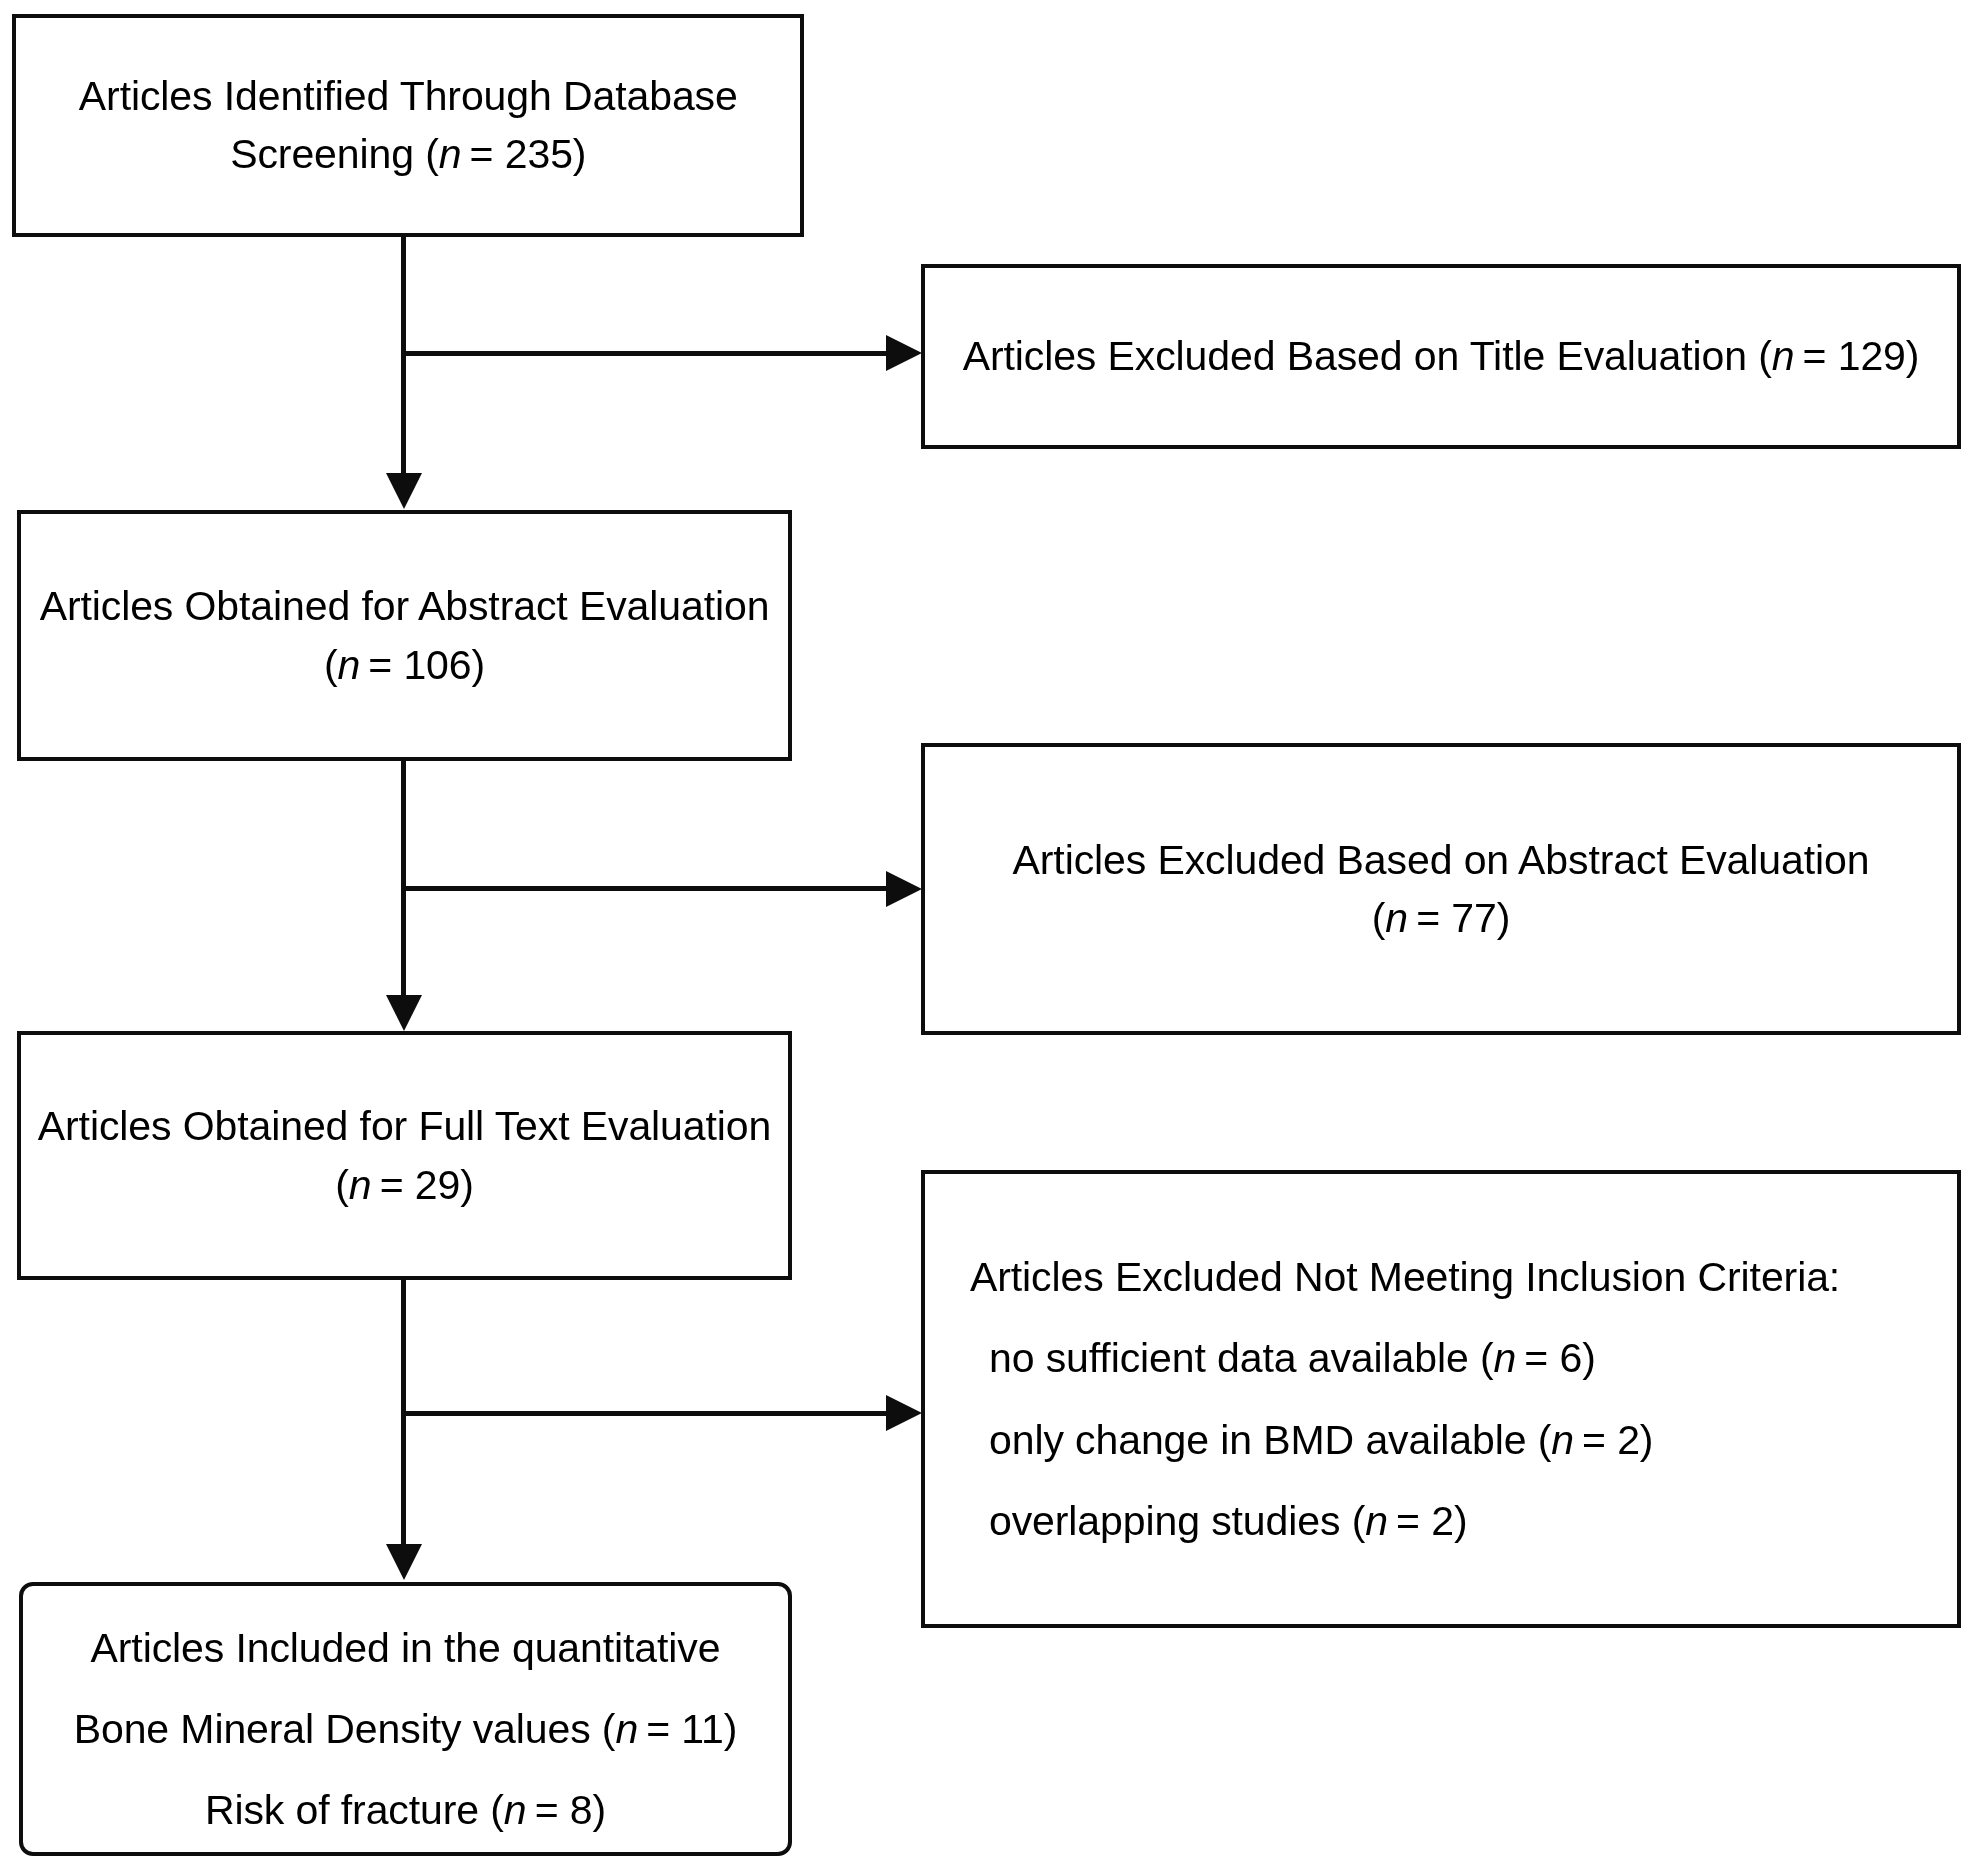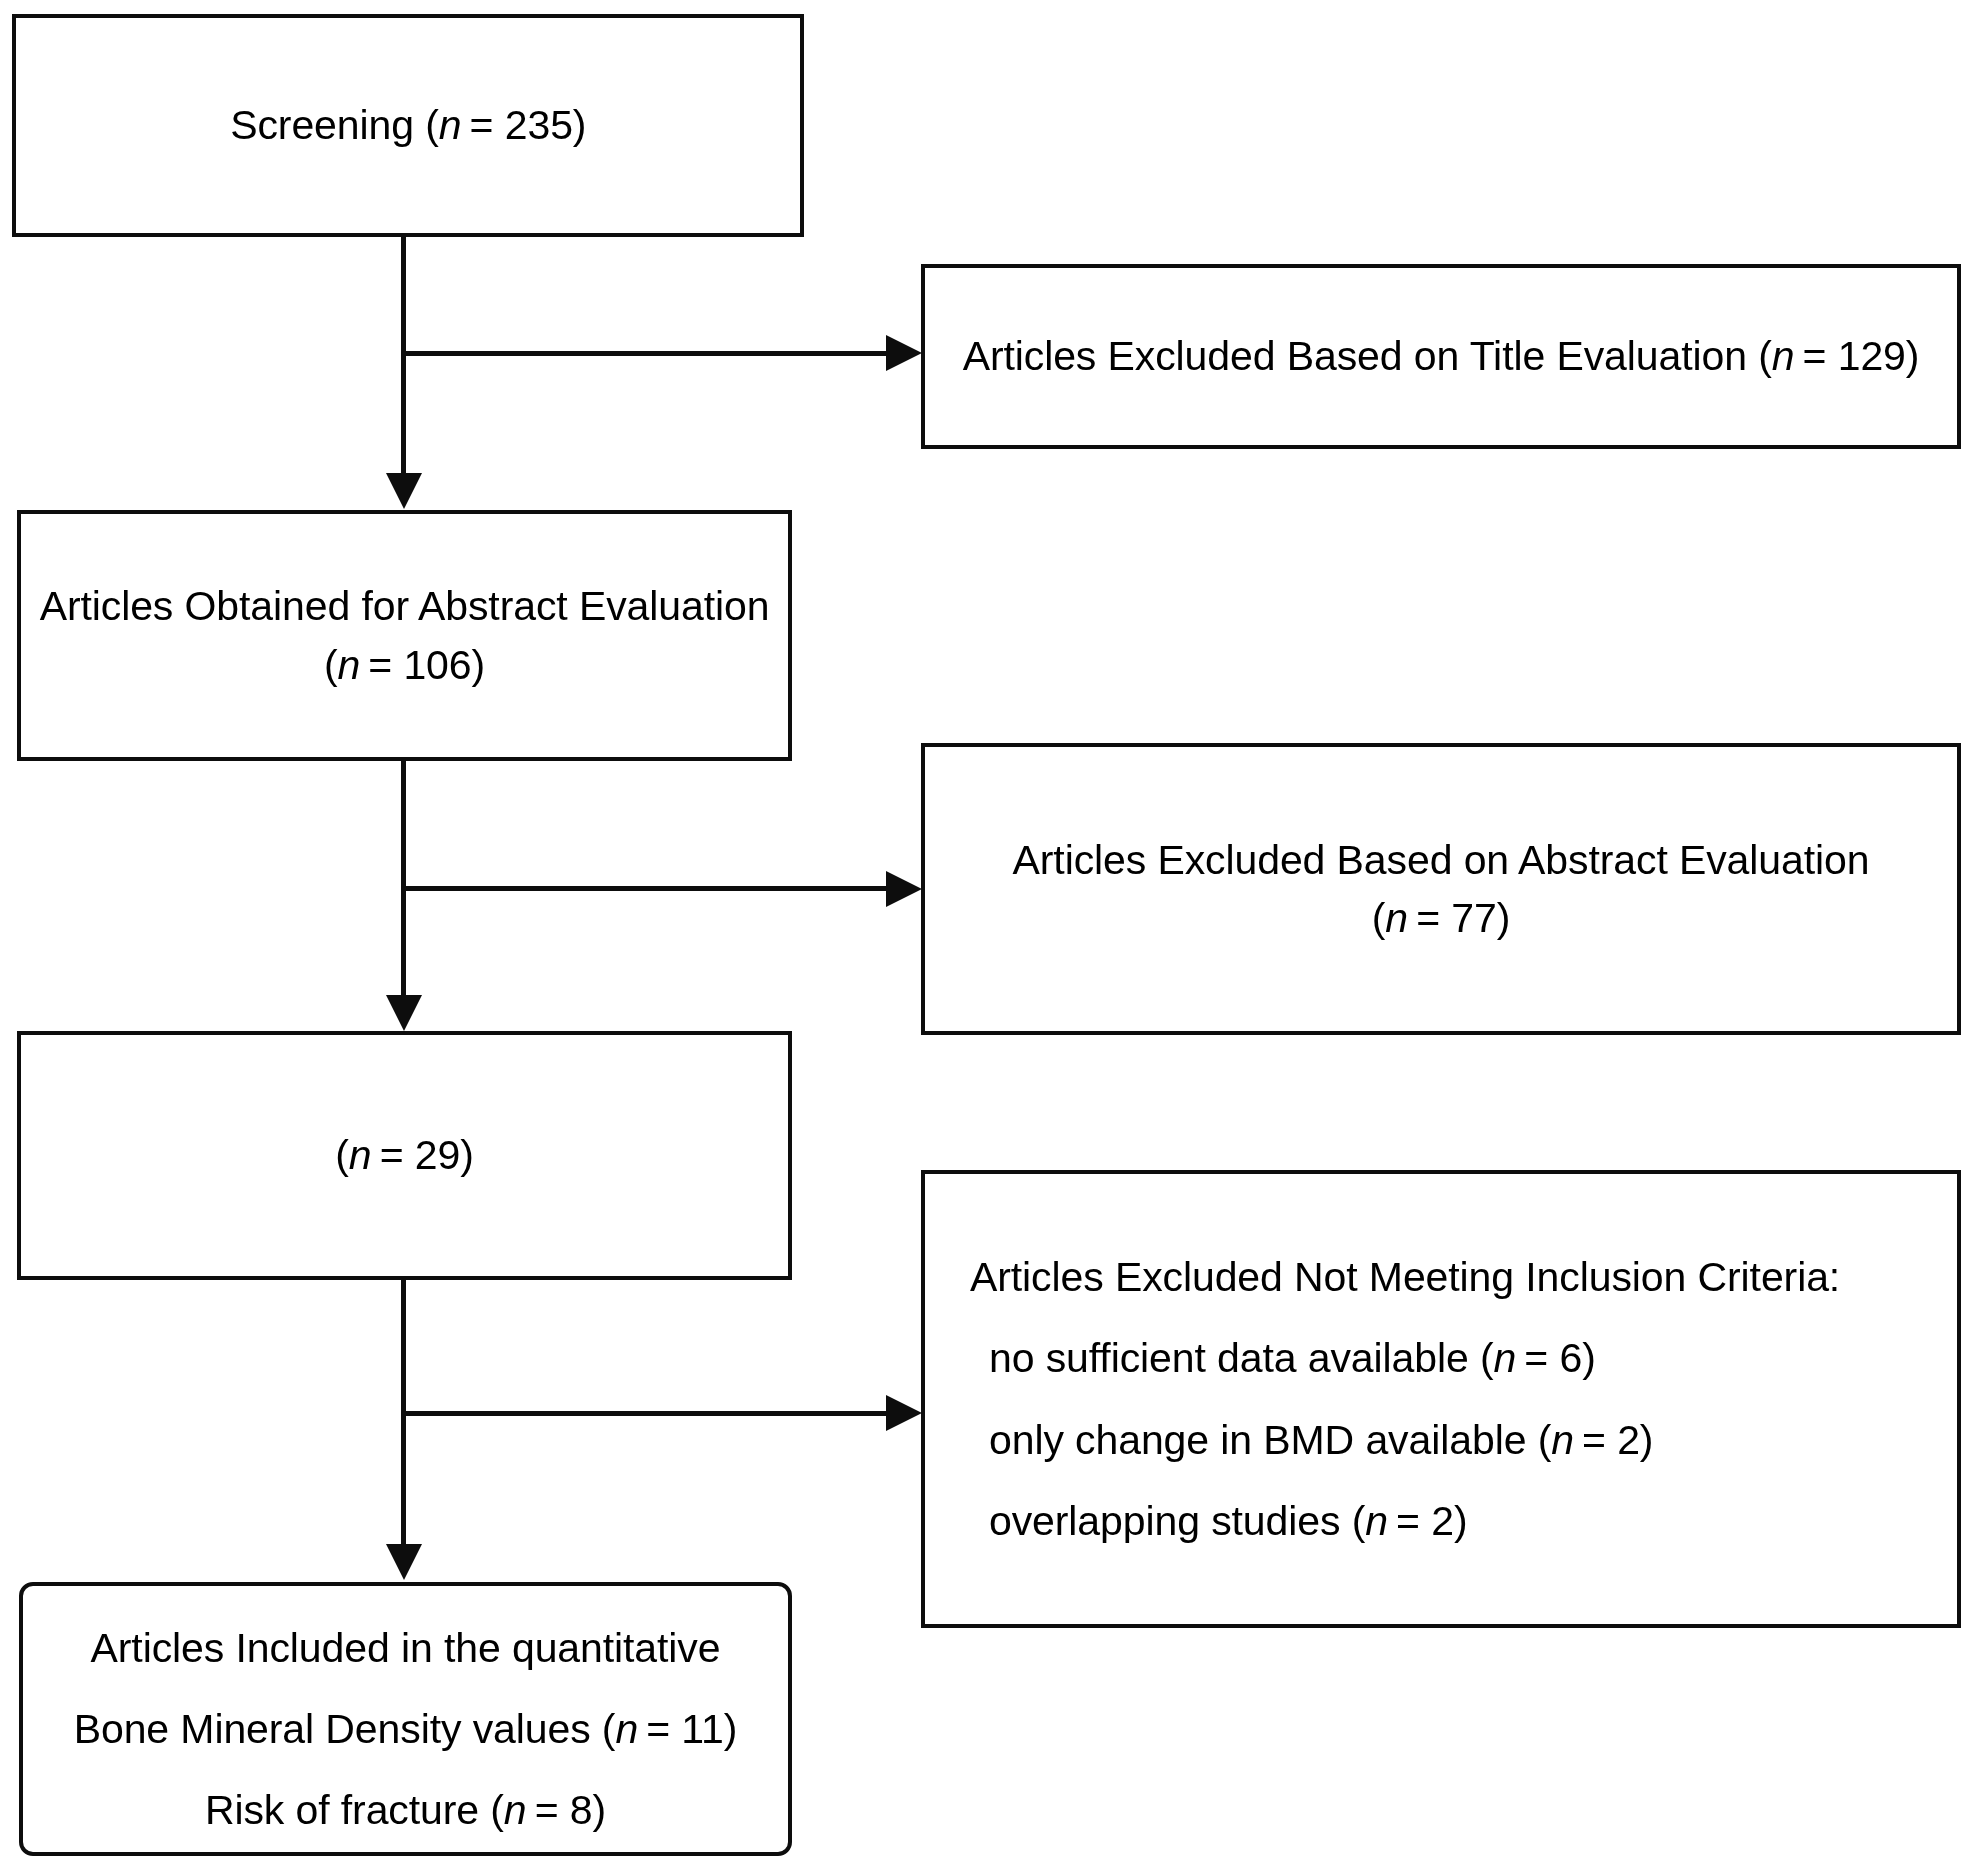--- a/index.html
+++ b/index.html
@@ -103,38 +103,40 @@
   <div class="hline" style="left:401px; top:886px; width:486px;"></div>
   <div class="arrow-right" style="left:886px; top:871px;"></div>
 
   <div class="vline" style="left:401px; top:1280px; height:264px;"></div>
   <div class="arrow-down" style="left:386px; top:1544px;"></div>
 
   <div class="hline" style="left:401px; top:1411px; width:486px;"></div>
   <div class="arrow-right" style="left:886px; top:1395px;"></div>
 
   <div class="node" id="box-identified">
+    <span class="line">Articles Identified Through Database</span>
     <span class="line">Screening (<i>n</i> = 235)</span>
   </div>
 
   <div class="node" id="box-excl-title">
     <span class="line">Articles Excluded Based on Title Evaluation (<i>n</i> = 129)</span>
   </div>
 
   <div class="node" id="box-abstract">
     <span class="line">Articles Obtained for Abstract Evaluation</span>
     <span class="line">(<i>n</i> = 106)</span>
   </div>
 
   <div class="node" id="box-excl-abstract">
     <span class="line">Articles Excluded Based on Abstract Evaluation</span>
     <span class="line">(<i>n</i> = 77)</span>
   </div>
 
   <div class="node" id="box-fulltext">
+    <span class="line">Articles Obtained for Full Text Evaluation</span>
     <span class="line">(<i>n</i> = 29)</span>
   </div>
 
   <div class="node" id="box-excl-criteria">
     <span class="line head">Articles Excluded Not Meeting Inclusion Criteria:</span>
     <span class="line item">no sufficient data available (<i>n</i> = 6)</span>
     <span class="line item">only change in BMD available (<i>n</i> = 2)</span>
     <span class="line item">overlapping studies (<i>n</i> = 2)</span>
   </div>
 

